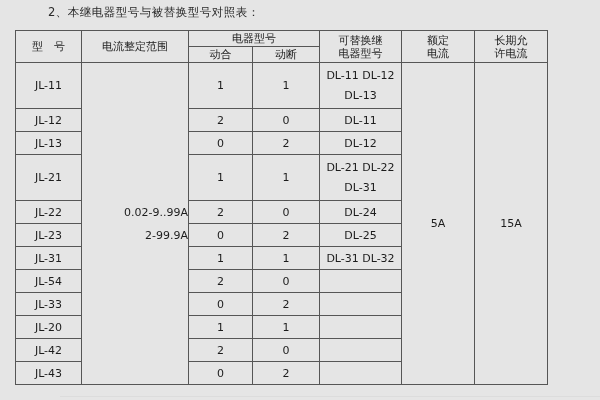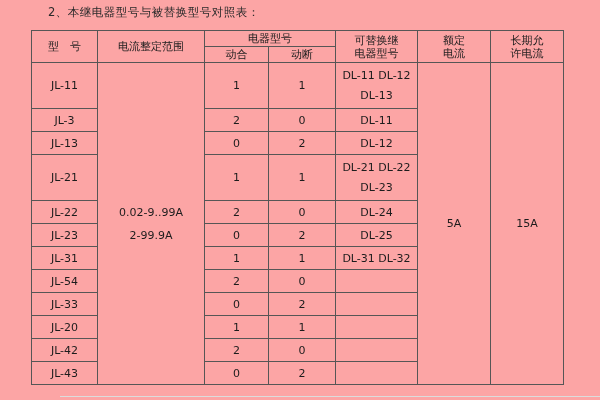--- a/index.html
+++ b/index.html
@@ -1,40 +1,40 @@
 <!DOCTYPE html>
 <html><head>
 <meta charset="utf-8">
 <style>
   html,body{margin:0;padding:0;background:#ffffff;}
   .screen{
-    position:relative;width:600px;height:400px;background:#fca5a5;overflow:hidden;
+    position:relative;width:600px;height:400px;background:#e5e5e5;overflow:hidden;
     font-family:"DejaVu Sans","Liberation Sans",sans-serif;color:#1c1c1c;
   }
   .doc-title{
     position:absolute;left:48px;top:5px;font-size:11.5px;letter-spacing:0.5px;color:#2a2a2a;
   }
   table.cmp{
-    position:absolute;left:31px;top:30px;
+    position:absolute;left:15px;top:30px;
     border-collapse:collapse;table-layout:fixed;
   }
   table.cmp th,table.cmp td{
     border:1px solid #565656;
     font-weight:normal;font-size:11px;text-align:center;vertical-align:middle;
     padding:0;overflow:hidden;color:#1c1c1c;
   }
   .c-model{width:66px;} .c-range{width:107px;} .c-no{width:64px;} .c-nc{width:67px;}
   .c-rep{width:82px;} .c-rated{width:73px;} .c-long{width:73px;}
   tr.hrow1{height:14px;} tr.hrow2{height:16px;}
   tr.r-tall{height:46px;} tr.r-norm{height:23px;}
   .two-line div{line-height:13px;}
   .rep-cell{text-align:left;padding-left:15px;}
   .rep-cell div{line-height:14px;}
   tr.r-tall .rep-cell div{line-height:20px;}
-  .range-cell div{line-height:23px;font-size:11px;}
+  .range-cell div{line-height:23px;font-size:11px;text-align:right;}
   .faint-line{position:absolute;left:60px;top:396px;width:540px;height:1px;background:#dcdcdc;}
 </style>
 </head>
 <body>
 
 <div class="screen">
 
   <div class="doc-title">2、本继电器型号与被替换型号对照表：</div>
 
   <table class="cmp">
@@ -80,38 +80,38 @@
         <td>1</td>
         <td>1</td>
         <td class="rep-cell">
           <div>DL-11  DL-12</div>
           <div>DL-13</div>
         </td>
         <td rowspan="12">5A</td>
         <td rowspan="12">15A</td>
       </tr>
       <tr class="r-norm">
-        <td>JL-3</td>
+        <td>JL-12</td>
         <td>2</td>
         <td>0</td>
         <td class="rep-cell">DL-11</td>
       </tr>
       <tr class="r-norm">
         <td>JL-13</td>
         <td>0</td>
         <td>2</td>
         <td class="rep-cell">DL-12</td>
       </tr>
       <tr class="r-tall">
         <td>JL-21</td>
         <td>1</td>
         <td>1</td>
         <td class="rep-cell">
           <div>DL-21  DL-22</div>
-          <div>DL-23</div>
+          <div>DL-31</div>
         </td>
       </tr>
       <tr class="r-norm">
         <td>JL-22</td>
         <td>2</td>
         <td>0</td>
         <td class="rep-cell">DL-24</td>
       </tr>
       <tr class="r-norm">
         <td>JL-23</td>

